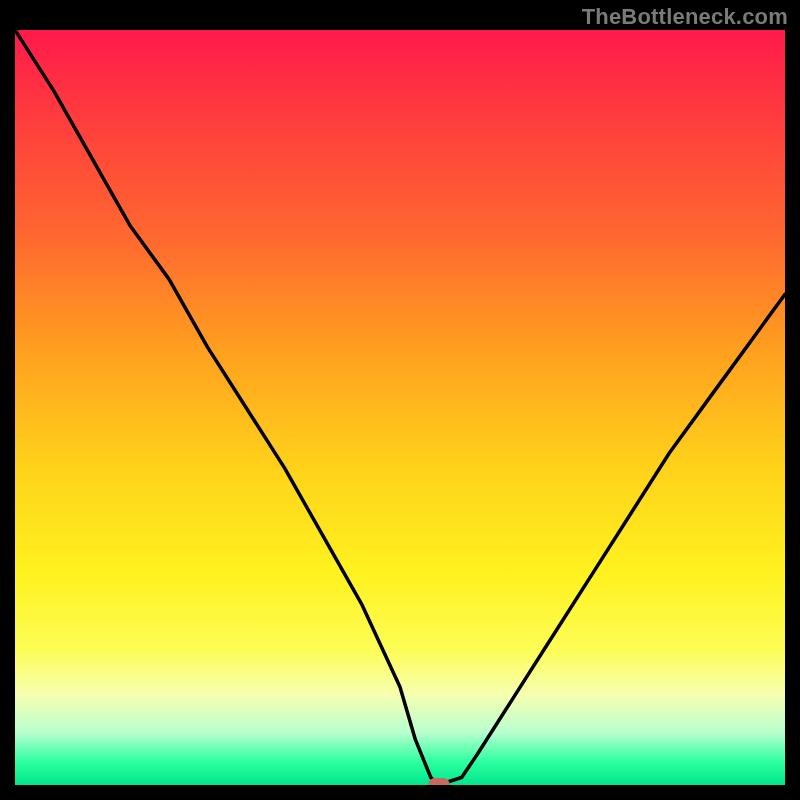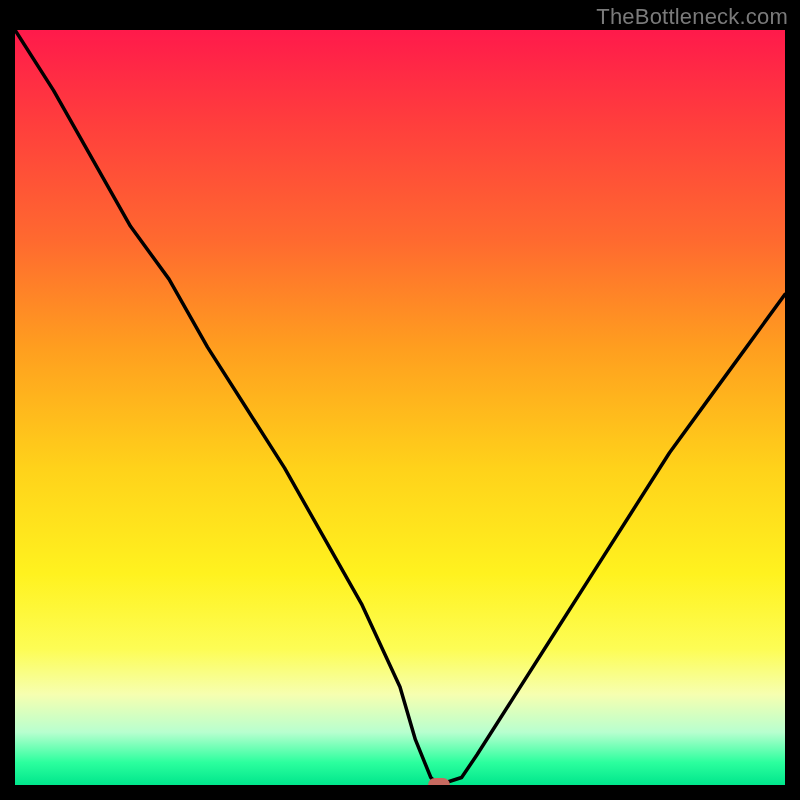--- a/index.html
+++ b/index.html
@@ -16,21 +16,21 @@
     width: 800px;
     height: 800px;
     background: #000;
   }
   .watermark {
     position: absolute;
     top: 4px;
     right: 12px;
     color: #7a7a7a;
     font-size: 22px;
-    font-weight: 400;
+    font-weight: 700;
     z-index: 20;
     letter-spacing: 0.2px;
   }
   .plot-area {
     position: absolute;
     left: 15px;
     top: 30px;
     width: 770px;
     height: 755px;
     overflow: hidden;

